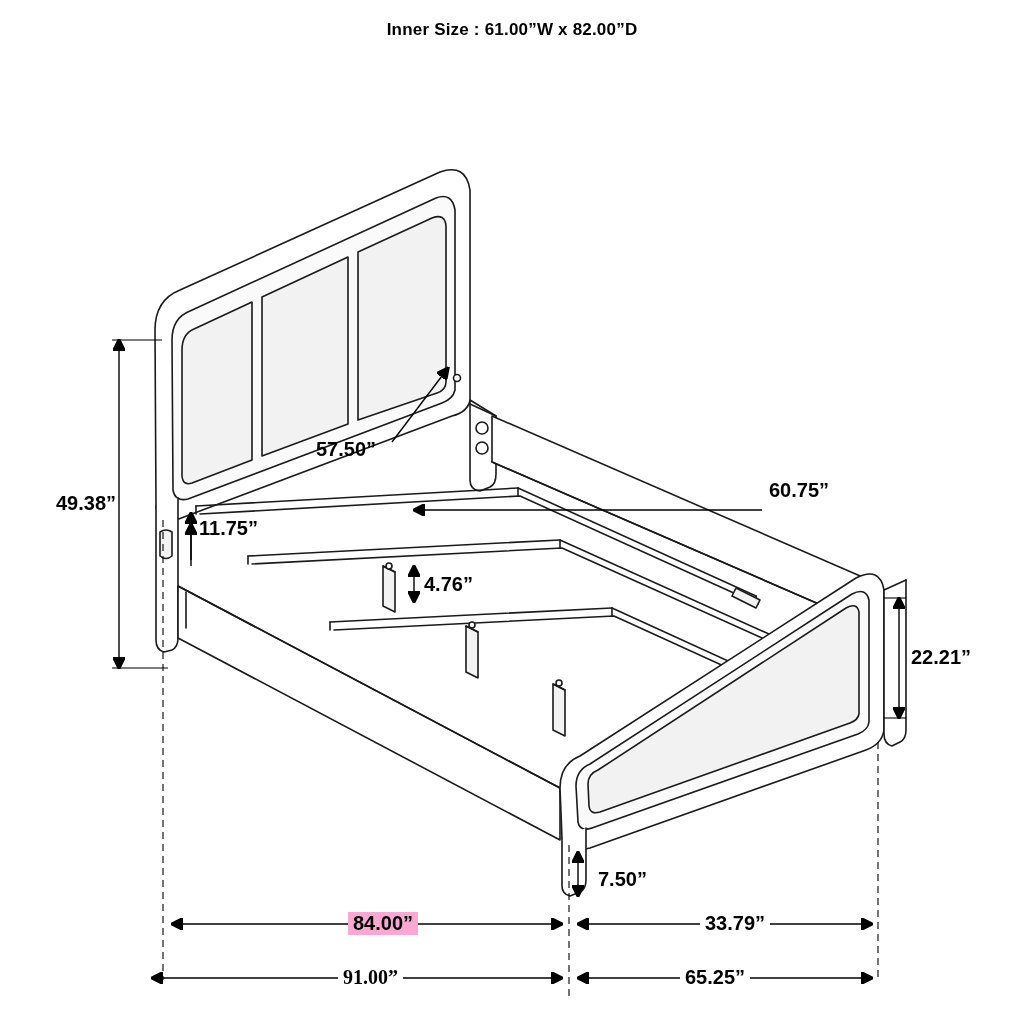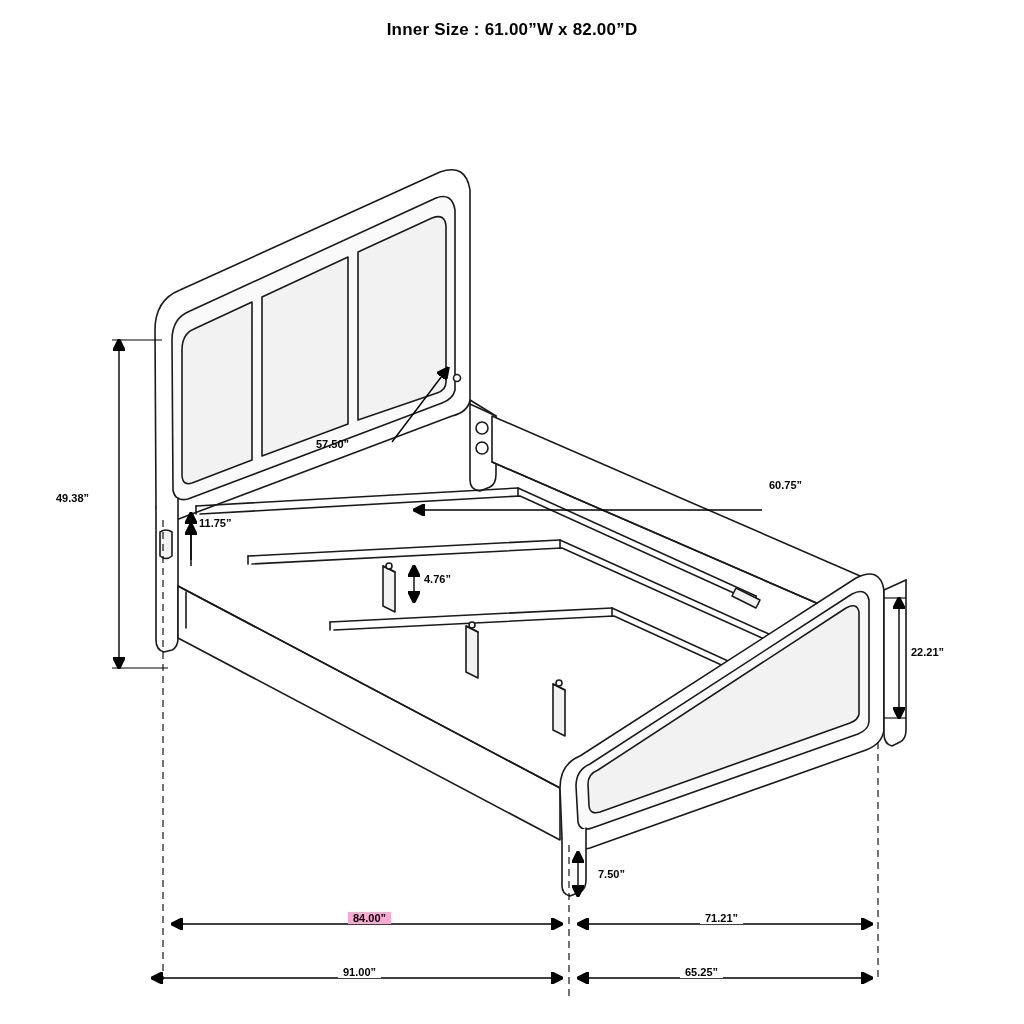--- a/index.html
+++ b/index.html
@@ -28,21 +28,21 @@
   }
   svg.diagram {
     position: absolute;
     top: 0;
     left: 0;
     width: 1024px;
     height: 1024px;
   }
   .dim-label {
     position: absolute;
-    font-size: 11px;
+    font-size: 20px;
     font-weight: bold;
     color: #000000;
     white-space: nowrap;
   }
 </style>
 </head>
 <body>
 
 <div id="page">
 
@@ -220,19 +220,19 @@
   <div class="dim-label" style="left:424px; top:573px;">4.76”</div>
 
   <div class="dim-label" style="left:769px; top:479px;">60.75”</div>
 
   <div class="dim-label" style="left:911px; top:646px;">22.21”</div>
 
   <div class="dim-label" style="left:598px; top:868px;">7.50”</div>
 
   <div class="dim-label" style="left:348px; top:912px; background:#f9a8d4; padding:0 5px;">84.00”</div>
 
-  <div class="dim-label" style="left:700px; top:912px; background:#ffffff; padding:0 5px;">71.21”</div>
-
-  <div class="dim-label" style="left:338px; top:966px; background:#ffffff; padding:0 5px;">91.00”</div>
+  <div class="dim-label" style="left:700px; top:912px; background:#ffffff; padding:0 5px;">33.79”</div>
+
+  <div class="dim-label" style="left:338px; top:966px; background:#ffffff; padding:0 5px;font-family:Liberation Serif, serif;">91.00”</div>
 
   <div class="dim-label" style="left:680px; top:966px; background:#ffffff; padding:0 5px;">65.25”</div>
 
 </div>
 
 </body></html>

